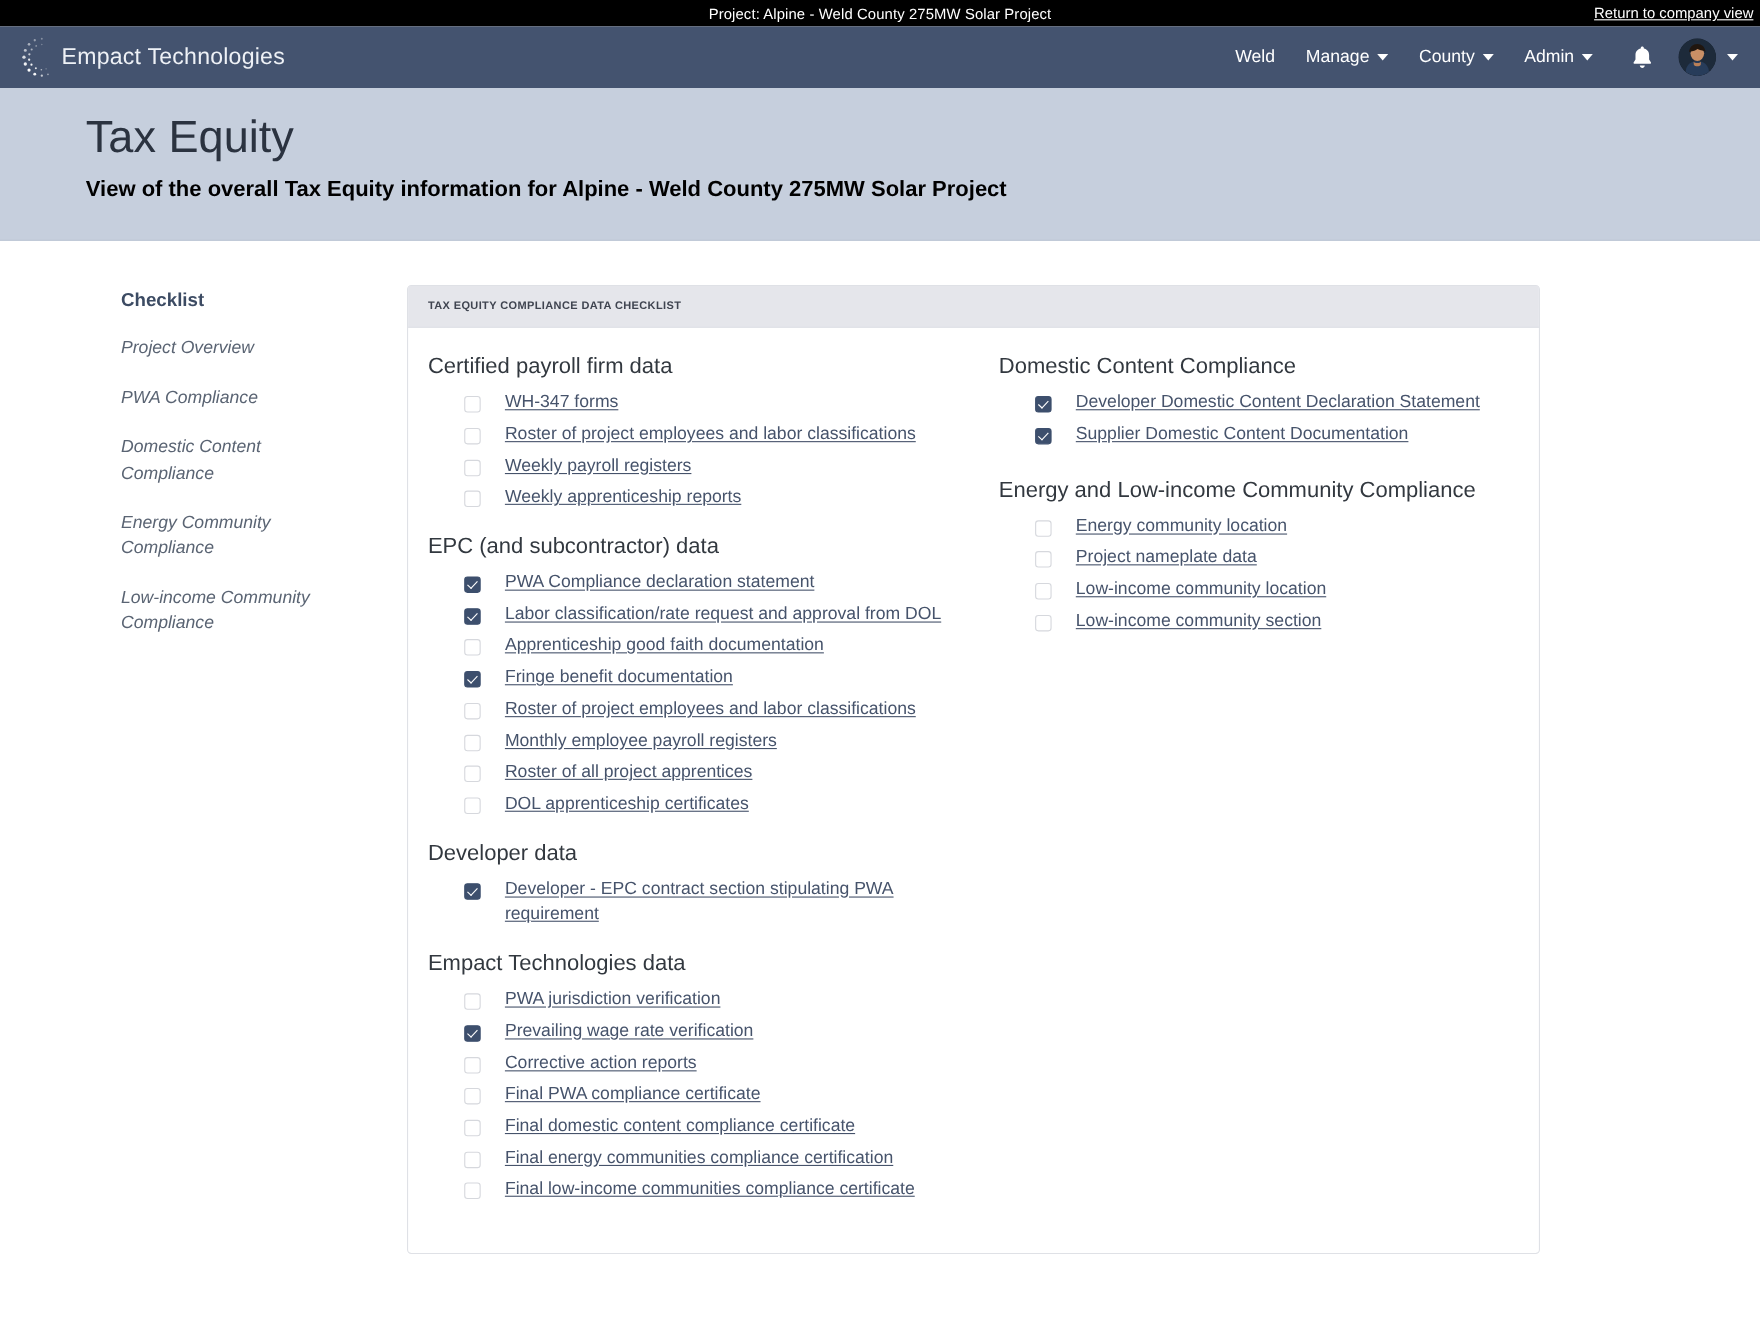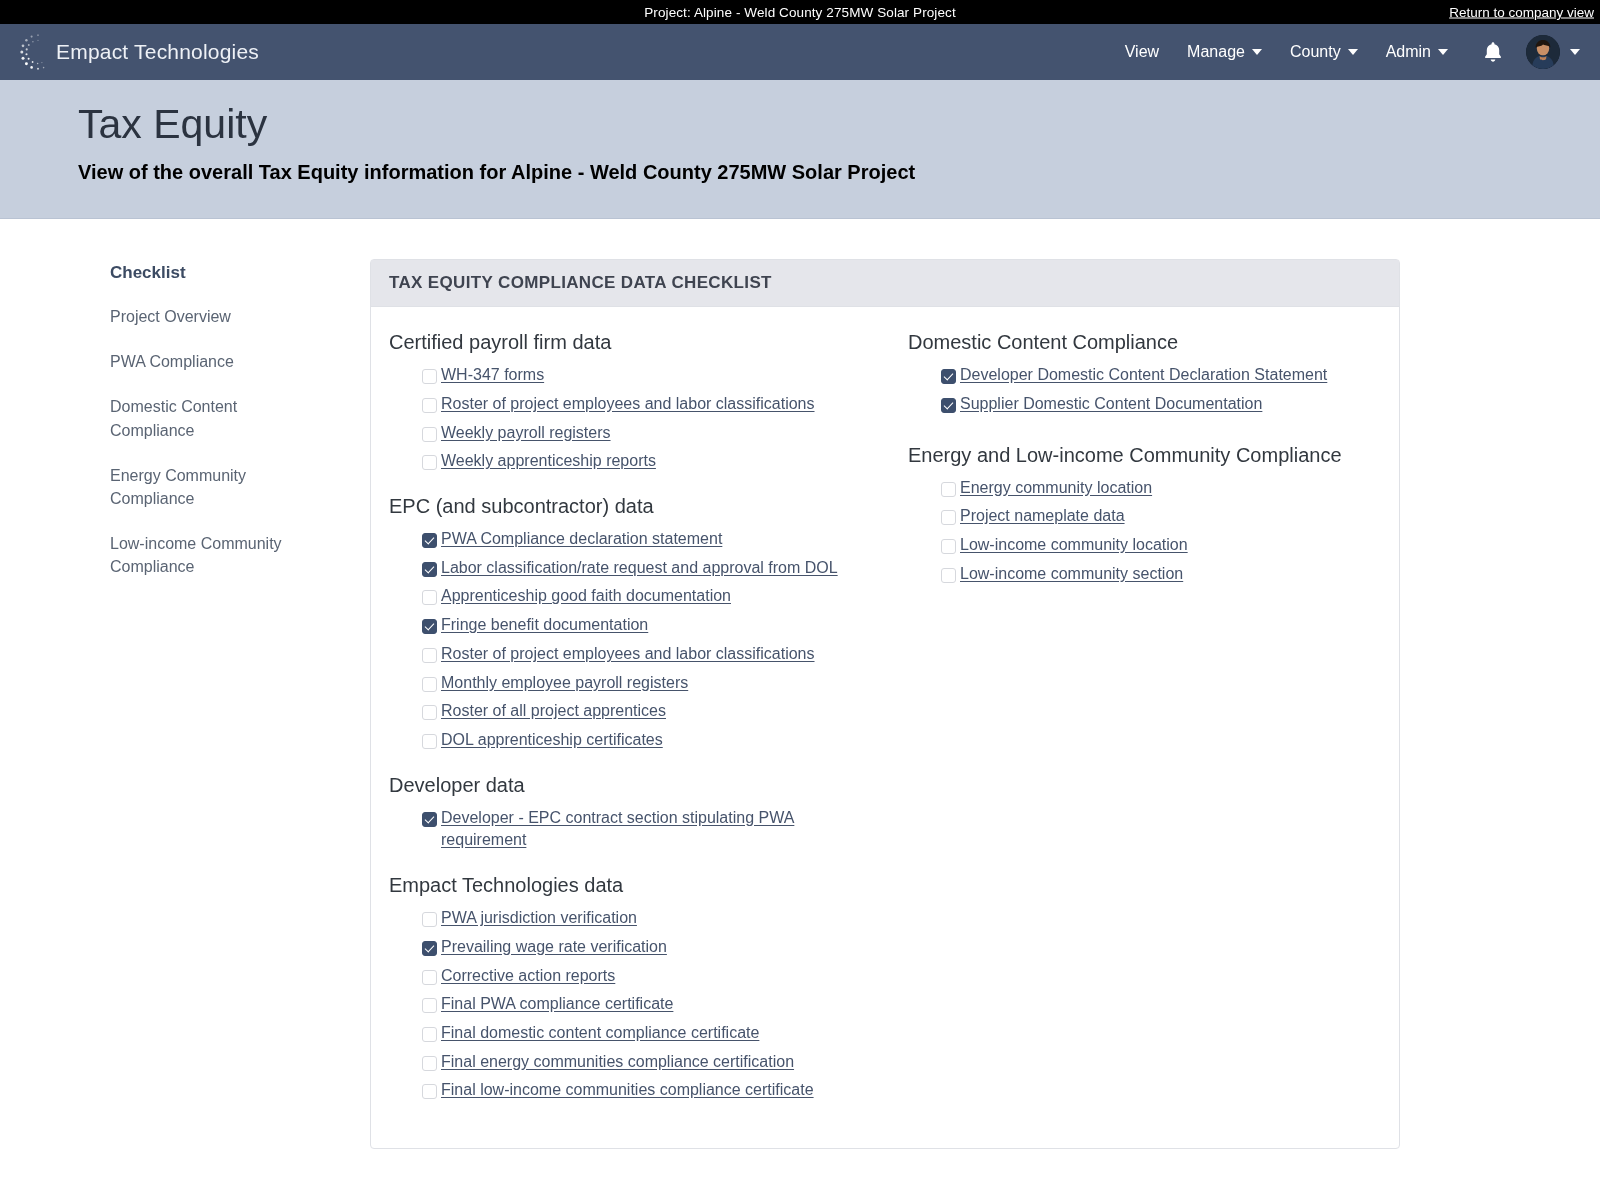--- a/index.html
+++ b/index.html
@@ -119,35 +119,36 @@
     color: #3c4b63;
     margin: 0 0 22px 0;
   }
   .sidebar-item {
     font-size: 16px;
     color: #5a6473;
     margin-bottom: 22px;
     cursor: pointer;
     line-height: 1.45;
     max-width: 210px;
+    font-style: italic;
   }
 
   
   .card {
     width: 1030px;
     border: 1px solid #dfe1e6;
     border-radius: 4px;
     background: #ffffff;
     margin-left: 10px;
   }
   .card-header {
     background: #e5e6eb;
     border-bottom: 1px solid #dfe1e6;
     padding: 13px 18px;
-    font-size: 17px;
+    font-size: 10px;
     font-weight: bold;
     letter-spacing: .35px;
     color: #3f4450;
   }
   .card-body {
     display: flex;
     padding: 24px 0 40px 0;
   }
   .col {
     flex: 1;
@@ -161,21 +162,21 @@
     font-weight: 400;
     margin: 0 0 10px 0;
   }
   .group + .group { margin-top: 22px; }
   .group-right + .group-right { margin-top: 28px; }
 
   .check-list { margin: 0 0 0 33px; padding: 0; list-style: none; }
   .check-item {
     display: flex;
     align-items: flex-start;
-    gap: 4px;
+    gap: 22px;
     margin-bottom: 6px;
   }
   .cbox {
     width: 15px; height: 15px;
     border-radius: 3px;
     flex: 0 0 15px;
     margin-top: 5px;
     cursor: pointer;
   }
   .cbox.unchecked {
@@ -238,21 +239,21 @@
         <circle cx="14.6" cy="30.0" r="0.9" opacity="0.85"></circle>
         <circle cx="19.6" cy="31.4" r="0.75" opacity="0.6"></circle>
         <circle cx="23.9" cy="30.6" r="0.6" opacity="0.4"></circle>
       </g>
     </svg>
     <span class="brand-text">Empact Technologies</span>
   </div>
 
   <div class="nav-right">
     <div class="nav-item">
-      <span>View</span>
+      <span>Weld</span>
     </div>
     <div class="nav-item">
       <span>Manage</span>
       <i class="caret"></i>
     </div>
     <div class="nav-item">
       <span>County</span>
       <i class="caret"></i>
     </div>
     <div class="nav-item">

